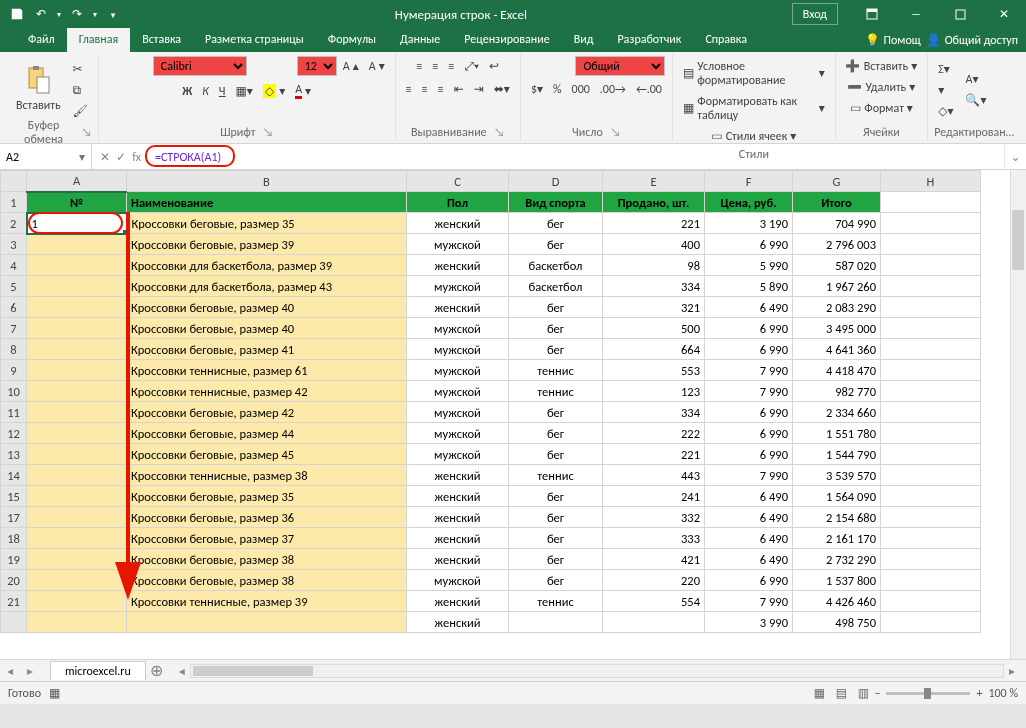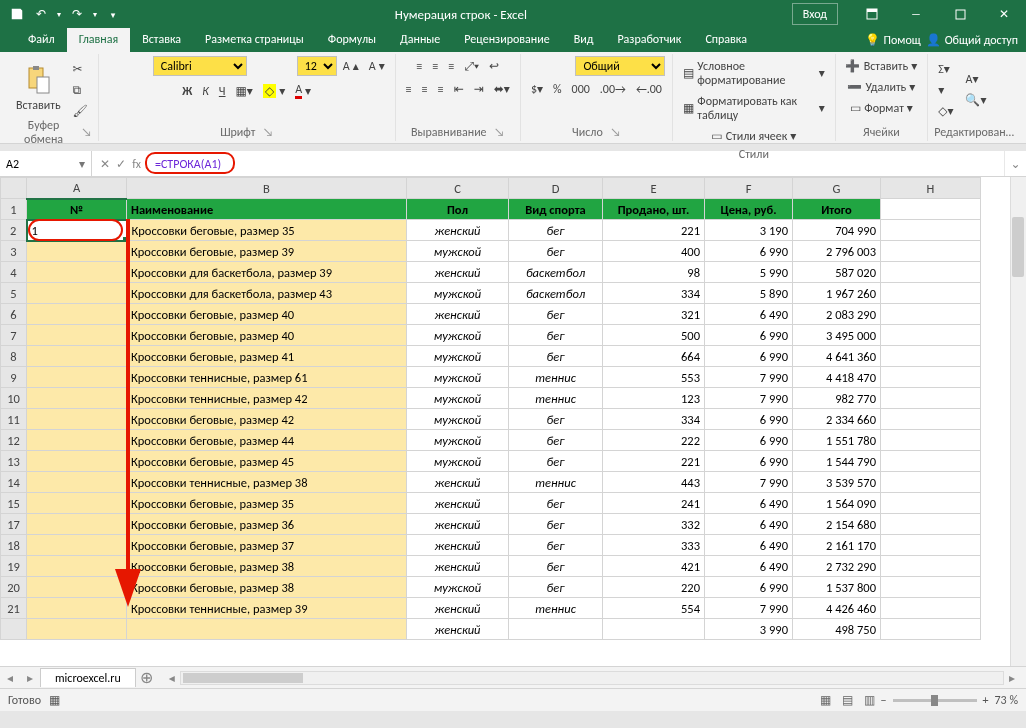--- a/index.html
+++ b/index.html
@@ -25,70 +25,70 @@
 .ribbon { background:#f3f3f3; height:92px; border-bottom:1px solid #d4d4d4; display:flex; padding:2px 6px; }
 .rgroup { padding:2px 6px; display:flex; flex-direction:column; border-right:1px solid #e2e2e2; }
 .rgroup-body { flex:1; display:flex; align-items:center; gap:4px; }
 .rgroup-label { height:16px; text-align:center; color:#6a6a6a; font-size:11px; padding-top:1px; display:flex; align-items:center; justify-content:center; gap:6px; }
 .rgroup-label .dlaunch { width:12px; text-align:right; color:#999; cursor:pointer; }
 .rbtn { border:1px solid transparent; padding:2px 3px; cursor:pointer; color:#444; display:flex; align-items:center; gap:3px; font-size:12px; }
 .rcol { display:flex; flex-direction:column; gap:1px; }
 .rrow { display:flex; gap:2px; align-items:center; }
 
 
-.fbar { background:#fff; border-bottom:1px solid #d4d4d4; height:26px; display:flex; align-items:center;margin-top:7px; }
+.fbar { background:#fff; border-bottom:1px solid #d4d4d4; height:26px; display:flex; align-items:center; }
 .namebox { width:92px; border-right:1px solid #d4d4d4; padding:3px 6px; height:100%; display:flex; align-items:center; justify-content:space-between; font-size:12px; }
 .namebox .dd { color:#777; cursor:pointer; }
 .fx-icons { display:flex; align-items:center; gap:6px; padding:0 8px; color:#888; }
 .fx-icons span { cursor:pointer; }
 .formula { flex:1; padding:3px 6px; font-size:12px; color:#6d28d9; position:relative; }
 .formula-highlight { position:absolute; border:2px solid #e61700; border-radius:10px; padding:2px 10px; left:-4px; top:-2px; pointer-events:none; }
 .fbar .expand { width:22px; text-align:center; color:#888; border-left:1px solid #e8e8e8; height:100%; line-height:26px; cursor:pointer; }
 
 
 .gridwrap { position:relative; background:#fff; height:490px; overflow:hidden; border-bottom:1px solid #d4d4d4; }
 table.sheet { border-collapse:collapse; table-layout:fixed; }
 .sheet th,.sheet td { border:1px solid #d4d4d4; font-size:12.5px; height:21px; padding:0 4px; overflow:hidden; white-space:nowrap; }
 .sheet thead th { background:#e6e6e6; color:#444; font-weight:normal; text-align:center; position:sticky; top:0; }
 .rh { background:#e6e6e6; text-align:center; color:#444; font-weight:normal; width:26px; }
 .rh.sel { border-right:2px solid #217346; }
 .ch.sel { border-bottom:2px solid #217346; }
 .hd { background:#21a542; color:#000; font-weight:bold; text-align:center; }
 .hd.left { text-align:left; }
 .yel { background:#fde9a9; }
 .cell-num { text-align:right; }
-.cell-ctr { text-align:center;font-style:italic; }
+.cell-ctr { text-align:center; }
 .selcell { border:2px solid #1f7246 !important; position:relative; background:#fff !important; }
 .selcell::after { content:""; position:absolute; right:-3px; bottom:-3px; width:6px; height:6px; background:#1f7246; }
 .sel-oval { position:absolute; border:2px solid #e61700; border-radius:12px; left:28px; top:42px; width:95px; height:22px; pointer-events:none; z-index:5; }
 .arrow { position:absolute; left:121px; top:42px; width:14px; height:590px; z-index:6; pointer-events:none; }
 .arrow-line { position:absolute; left:5px; top:0; width:4px; height:360px; background:#e61700; }
 .arrow-head { position:absolute; left:-6px; top:350px; width:0; height:0; border-left:13px solid transparent; border-right:13px solid transparent; border-top:38px solid #e61700; }
 .vscroll { position:absolute; right:0; top:0; width:16px; height:100%; background:#f0f0f0; border-left:1px solid #dcdcdc; }
 .vthumb { position:absolute; right:2px; top:40px; width:12px; height:60px; background:#cdcdcd; border-radius:2px; }
 
 
 .shtabs { height:22px; background:#f3f3f3; display:flex; align-items:center; border-bottom:1px solid #d4d4d4; position:relative; }
 .shtabs .navbtn { width:20px; text-align:center; color:#888; cursor:pointer; }
-.shtab { background:#fff; border:1px solid #ccc; border-bottom:none; padding:2px 14px; font-size:12px; cursor:pointer; }
+.shtab { background:#fff; border:1px solid #ccc; border-bottom:none; padding:2px 14px; font-size:12px; cursor:pointer;margin-left:10px; }
 .addsh { width:22px; text-align:center; color:#888; cursor:pointer; font-size:16px; }
 .hscroll { flex:1; margin:0 6px; height:14px; position:relative; display:flex; align-items:center; }
 .hscroll .track { flex:1; height:14px; background:#f0f0f0; border:1px solid #dcdcdc; position:relative; }
 .hscroll .thumb { position:absolute; left:2px; top:1px; width:120px; height:10px; background:#cdcdcd; }
 .hscroll .arrowbtn { width:16px; text-align:center; color:#888; cursor:pointer; }
 
 
 .status { height:22px; background:#f3f3f3; display:flex; align-items:center; padding:0 8px; color:#555; font-size:12px; }
 .status .sp { flex:1; }
 .viewbtn { width:22px; text-align:center; color:#666; cursor:pointer; }
 .zoom { display:flex; align-items:center; gap:6px; }
 .zoom .slider { width:84px; height:3px; background:#c0c0c0; position:relative; }
 .zoom .knob { position:absolute; left:38px; top:-4px; width:7px; height:11px; background:#888; }
 
-select, input { border:1px solid #c0c0c0; font-size:12px; padding:1px 3px; background:#fde047; height:20px;margin-left:48px; }
+select, input { border:1px solid #c0c0c0; font-size:12px; padding:1px 3px; background:#ef4444; height:20px;margin-left:48px; }
 </style>
 </head>
 <body>
 
 <div class="titlebar">
   <div class="qat">
     <div class="qat-btn">
         <svg width="14" height="14" viewBox="0 0 16 16">
           <path fill="#fff" d="M2 2h10l2 2v10H2z M4 4h6v3H4z M5 9h6v4H5z"></path>
         </svg>
@@ -578,15 +578,15 @@
   <span class="sp"></span>
   <span class="viewbtn">▦</span>
   <span class="viewbtn">▤</span>
   <span class="viewbtn">▥</span>
   <div class="zoom">
     <span>−</span>
     <div class="slider">
         <div class="knob"></div>
       </div>
     <span>+</span>
-    <span>73 %</span>
+    <span>100 %</span>
   </div>
 </div>
 
 </body></html>

